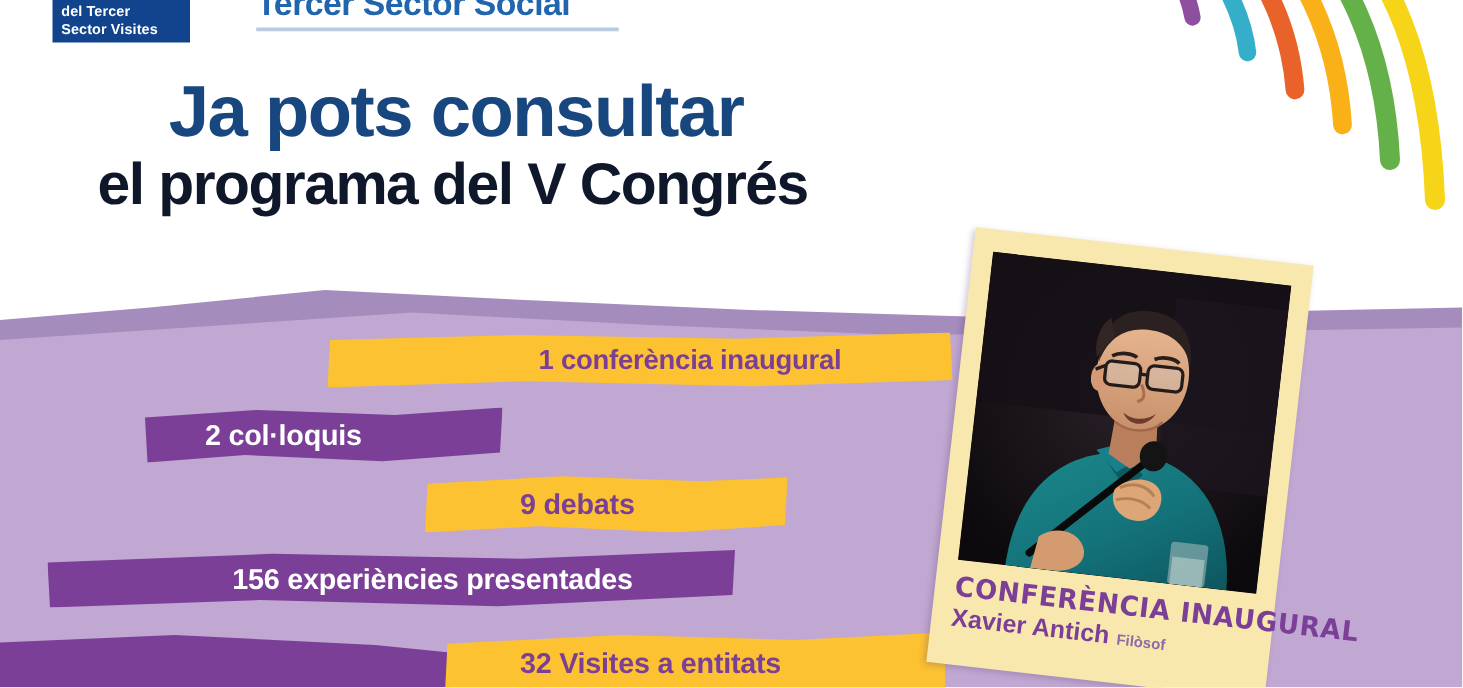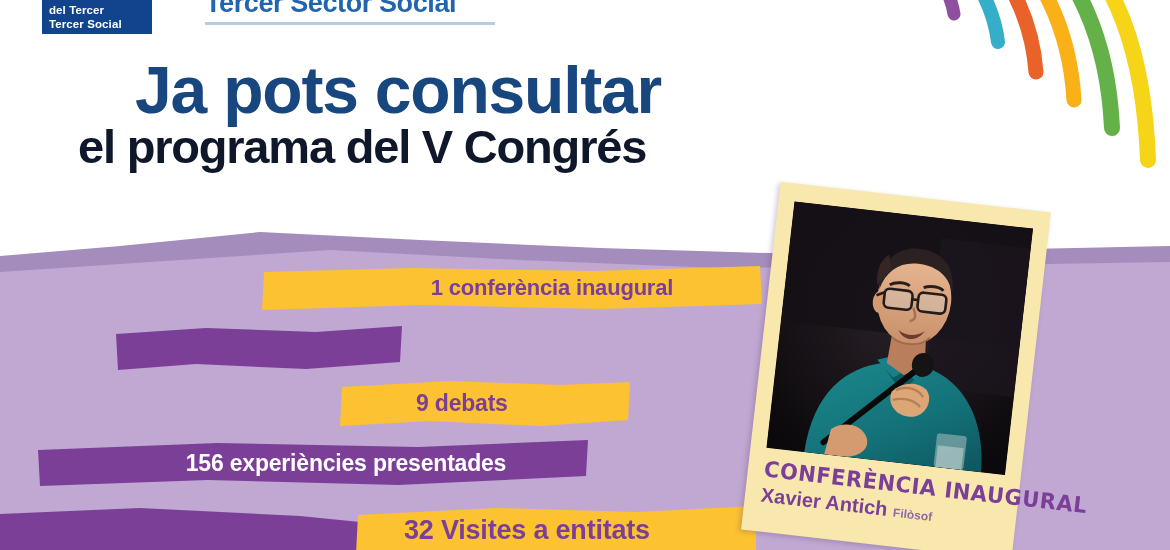--- a/index.html
+++ b/index.html
@@ -69,21 +69,21 @@
     background: #b9ccdf;
   }
 
   .headline {
     position: absolute;
     left: 0;
     top: 62px;
     width: 900px;
   }
   .headline-l1 {
-    font-size: 66px;
+    font-size: 58px;
     font-weight: bold;
     color: #18467f;
     letter-spacing: -1.2px;
     line-height: 56px;
     padding-left: 135px;
     white-space: nowrap;
   }
   .headline-l2 {
     font-size: 47px;
     font-weight: bold;
@@ -200,21 +200,21 @@
       <path d="M0,46 L120,36 L260,22 L420,30 L600,38 L800,44 L980,40 L1170,36 L1170,340 L0,340 Z" fill="#a48cbd"></path>
       <path d="M0,62 L150,52 L330,40 L520,50 L720,58 L930,56 L1170,52 L1170,340 L0,340 Z" fill="#c0a8d2"></path>
       <path d="M0,304 L140,298 L300,306 L360,312 L360,340 L0,340 Z" fill="#7b3f98"></path>
     </svg>
   </div>
 
   <div class="header">
 
     <div class="logo-box">
       <span class="logo-line">del Tercer</span>
-      <span class="logo-line">Tercer Social</span>
+      <span class="logo-line">Sector Visites</span>
     </div>
 
     <div class="brand">
       <div class="brand-text">Tercer Sector Social</div>
       <div class="brand-rule"></div>
     </div>
 
     <div class="headline">
       <div class="headline-l1">Ja pots consultar</div>
       <div class="headline-l2">el programa del V Congrés</div>
@@ -240,41 +240,42 @@
       <svg class="bar-shape" viewBox="0 0 500 44" preserveAspectRatio="none">
         <path d="M2,6 L150,2 L330,5 L498,0 L500,38 L340,43 L160,39 L0,44 Z" fill="#fcc231"></path>
       </svg>
       <span class="bar-label" style="font-size:22px;letter-spacing:-.2px;">1 conferència inaugural</span>
     </div>
 
     <div class="bar bar-purple" style="left:116px; top:326px; width:286px; height:44px; padding-left:48px;">
       <svg class="bar-shape" viewBox="0 0 286 44" preserveAspectRatio="none">
         <path d="M0,8 L90,2 L200,6 L286,0 L284,36 L190,43 L80,38 L2,44 Z" fill="#7b3f98"></path>
       </svg>
+      <span class="bar-label" style="font-size:23px;letter-spacing:-.2px;">2 col·loquis</span>
     </div>
 
     <div class="bar bar-yellow" style="left:340px; top:380px; width:290px; height:46px; padding-left:76px;">
       <svg class="bar-shape" viewBox="0 0 290 46" preserveAspectRatio="none">
         <path d="M2,7 L110,1 L220,5 L290,2 L288,40 L200,46 L90,41 L0,46 Z" fill="#fcc231"></path>
       </svg>
       <span class="bar-label" style="font-size:23px;letter-spacing:-.2px;">9 debats</span>
     </div>
 
     <div class="bar bar-purple" style="left:38px; top:440px; width:550px; height:46px; padding-left:66px;justify-content:center;">
       <svg class="bar-shape" viewBox="0 0 550 46" preserveAspectRatio="none">
         <path d="M0,10 L180,3 L380,7 L550,0 L548,36 L360,45 L170,40 L2,46 Z" fill="#7b3f98"></path>
       </svg>
       <span class="bar-label" style="font-size:23px;letter-spacing:-.2px;">156 experiències presentades</span>
     </div>
 
     <div class="bar bar-yellow" style="left:356px; top:506px; width:400px; height:48px; padding-left:48px;">
       <svg class="bar-shape" viewBox="0 0 400 48" preserveAspectRatio="none">
         <path d="M2,9 L140,2 L280,6 L400,0 L400,48 L0,48 Z" fill="#fcc231"></path>
       </svg>
-      <span class="bar-label" style="font-size:27px;letter-spacing:-.2px;">32 Visites a entitats</span>
+      <span class="bar-label" style="font-size:23px;letter-spacing:-.2px;margin-left:12px;">32 Visites a entitats</span>
     </div>
   </div>
 
   <div class="photo-card">
     <div class="photo-frame">
       <svg class="photo-scene" viewBox="0 0 240 248" preserveAspectRatio="xMidYMid slice">
         <defs>
           <radialGradient id="bgGlow" cx="50%" cy="38%" r="72%">
             <stop offset="0%" stop-color="#2a2128"></stop>
             <stop offset="100%" stop-color="#0b090c"></stop>

